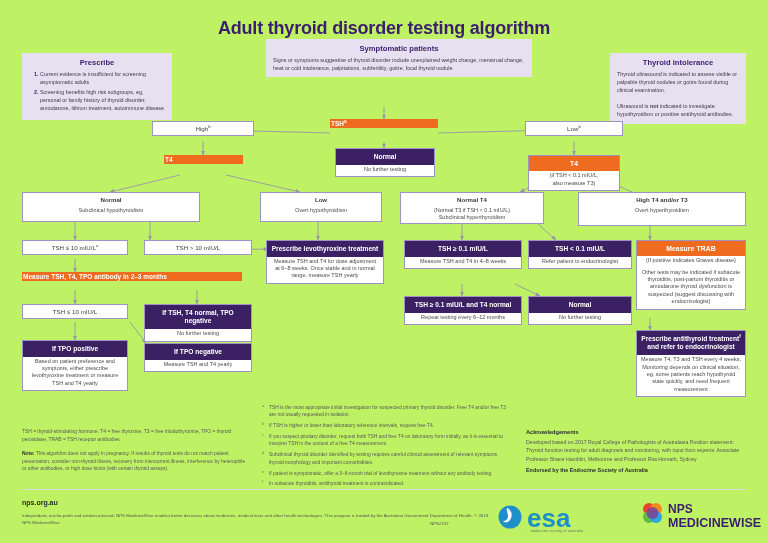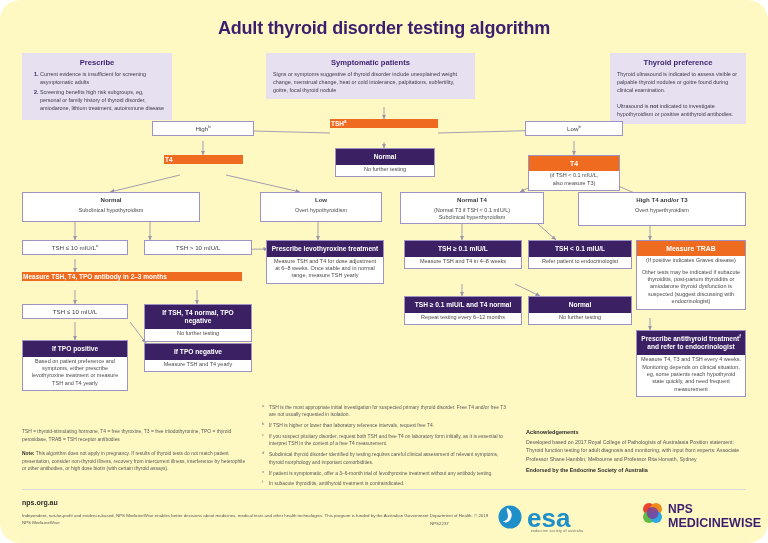--- a/index.html
+++ b/index.html
@@ -2,21 +2,21 @@
 <html><head>
 <meta charset="utf-8">
 <style>
   * { box-sizing: border-box; margin: 0; padding: 0; }
   html, body {
     width: 768px; height: 543px;
     background: #ffffff;
     font-family: "Liberation Sans", sans-serif;
     overflow: hidden;
   }
-  #page { position: relative; width: 768px; height: 543px; background:#fef9c3;border-radius:20px; }
+  #page { position: relative; width: 768px; height: 543px; background:#bef264; }
 
   
   .title {
     position: absolute; left: 0; top: 18px; width: 768px;
     text-align: center;
     font-size: 18px; font-weight: bold; color: #3b1f6e;
     letter-spacing: -0.2px;
   }
 
   
@@ -153,27 +153,27 @@
   </svg>
 
   <div class="panel" style="left:22px; top:53px; width:150px;">
     <div class="ptitle">Prescribe</div>
     <ol>
       <li>Current evidence is insufficient for screening asymptomatic adults</li>
       <li>Screening benefits high risk subgroups, eg, personal or family history of thyroid disorder, amiodarone, lithium treatment, autoimmune disease</li>
     </ol>
   </div>
 
-  <div class="panel" style="left:266px; top:53px; width:209px;">
+  <div class="panel" style="left:266px; top:39px; width:266px;">
     <div class="ptitle">Symptomatic patients</div>
     <div class="ptext">Signs or symptoms suggestive of thyroid disorder include unexplained weight change, menstrual change, heat or cold intolerance, palpitations, subfertility, goitre, focal thyroid nodule</div>
   </div>
 
   <div class="panel" style="left:610px; top:53px; width:136px;">
-    <div class="ptitle">Thyroid preference</div>
+    <div class="ptitle">Thyroid intolerance</div>
     <div class="ptext">Thyroid ultrasound is indicated to assess visible or palpable thyroid nodules or goitre found during clinical examination.</div>
     <div class="ptext"><span>Ultrasound is </span><b>not</b><span> indicated to investigate hypothyroidism or positive antithyroid antibodies.</span></div>
   </div>
 
   <div class="orangefull" style="left:330px; top:119px; width:108px;">
     <div class="hdr"><span>TSH</span><sup>a</sup></div>
   </div>
 
   <div class="node plain" style="left:152px; top:121px; width:102px;">
     <div class="hdr"><span>High</span><sup>b</sup></div>

